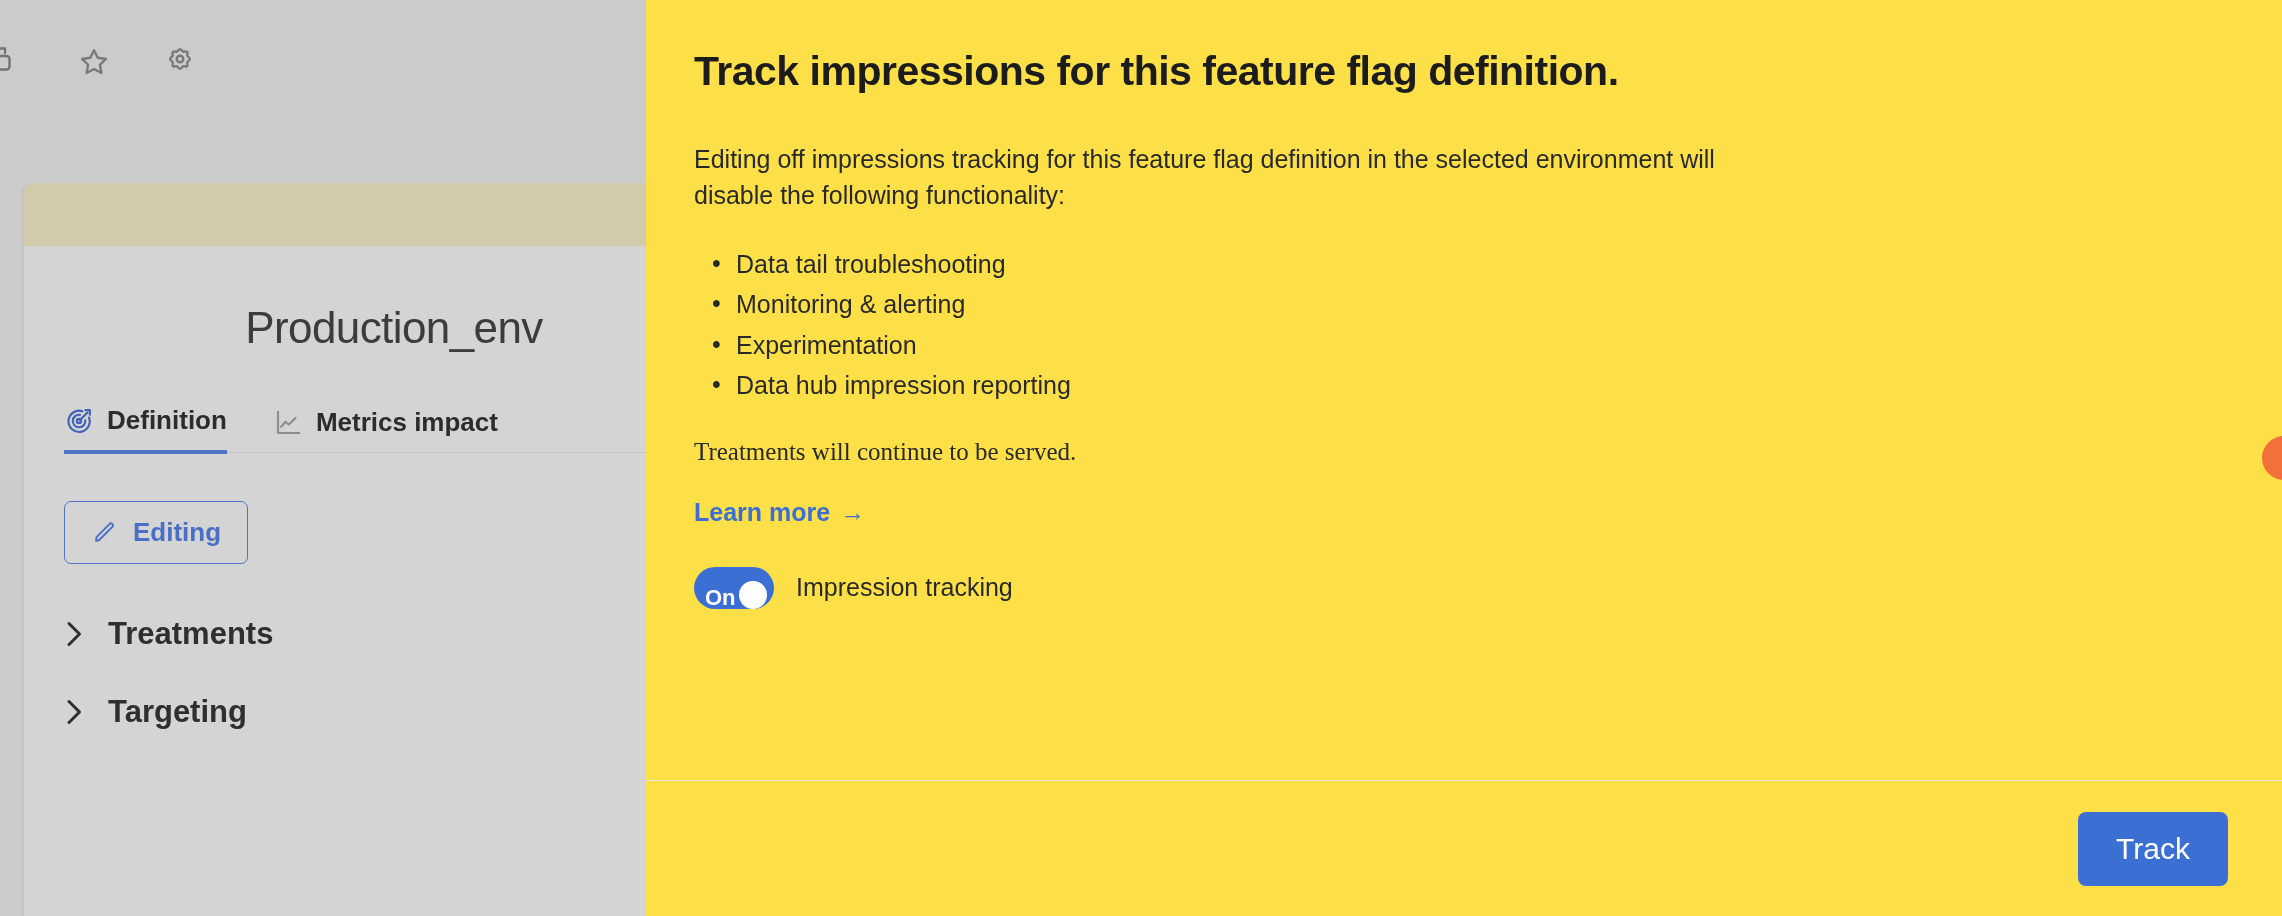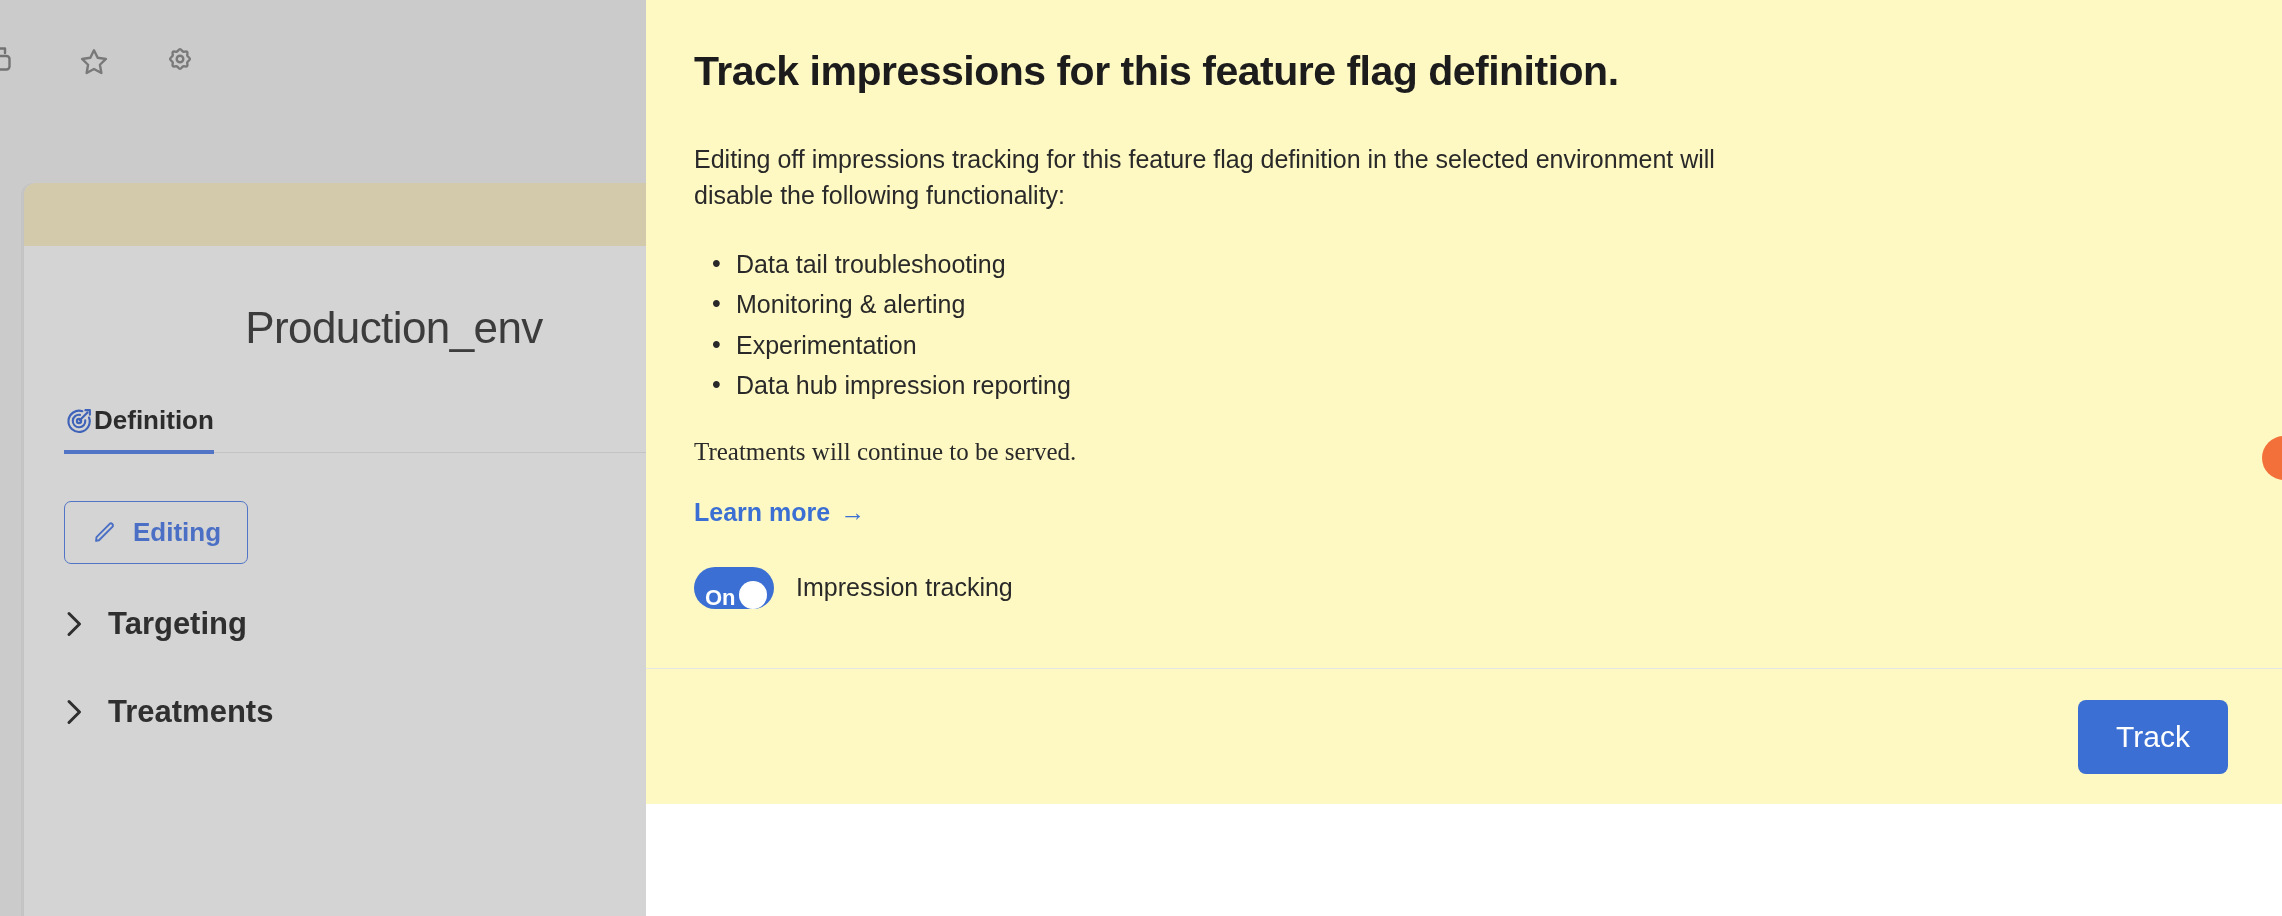--- a/index.html
+++ b/index.html
@@ -70,20 +70,21 @@
     display: flex;
     align-items: flex-end;
     gap: 46px;
     border-bottom: 1px solid #c3c3c3;
     padding-bottom: 0;
     width: 620px;
   }
   .bg-tab {
     display: flex;
     align-items: center;
+    gap: 13px;
     padding-bottom: 14px;
     font-size: 26px;
     font-weight: bold;
     color: #2c2c2c;
     white-space: nowrap;
   }
   .bg-tab.active {
     border-bottom: 4px solid #5274c7;
     margin-bottom: -2px;
   }
@@ -116,22 +117,22 @@
     color: #2f2f2f;
   }
   .bg-section.second { margin-top: 42px; }
   .bg-section .chev { width: 22px; height: 30px; display: block; }
   .bg-section .chev svg { display: block; width: 22px; height: 30px; }
 
   
   .panel {
     position: absolute;
     left: 646px; top: 0;
-    width: 1636px; height: 804px;
-    background: #fef9c3;
+    width: 1636px; height: 916px;
+    background: #fde047;
     display: flex;
     flex-direction: column;
   }
   .panel-body {
     flex: 1 1 auto;
     padding: 48px 60px 0 48px;
     overflow: hidden;
   }
   .panel-title {
     font-size: 41px;
@@ -293,48 +294,57 @@
             <svg viewBox="0 0 24 24" fill="none" stroke="#3f63b8" stroke-width="1.7" stroke-linecap="round" stroke-linejoin="round">
               <path d="M20 9.2a8.5 8.5 0 1 1-5.3-5.0"></path>
               <path d="M17 11.5a5 5 0 1 1-4.2-4.4"></path>
               <circle cx="12" cy="12" r="1.7"></circle>
               <path d="M12.6 11.4l6.2-6.2"></path>
               <path d="M17.1 3.3l3.6 0 0 3.6"></path>
             </svg>
           </span>
           <span>Definition</span>
         </div>
+        <div class="bg-tab">
+          <span class="tab-ico">
+            <svg viewBox="0 0 24 24" fill="none" stroke="#8e8e8e" stroke-width="1.7" stroke-linecap="round" stroke-linejoin="round">
+              <path d="M4 3v17h17"></path>
+              <path d="M6.5 15l3.5-4 2.6 2.2L18 8"></path>
+            </svg>
+          </span>
+          <span>Metrics impact</span>
+        </div>
       </div>
 
       <div class="bg-editing">
         <span class="pen">
           <svg viewBox="0 0 24 24" fill="none" stroke="#4a6fc4" stroke-width="1.7" stroke-linecap="round" stroke-linejoin="round">
             <path d="M4.5 19.5l2.6-.6L19 7a1.8 1.8 0 0 0-2.6-2.5L4.9 16.1z"></path>
           </svg>
         </span>
         <span>Editing</span>
       </div>
 
+      <div class="bg-section">
+        <span class="chev">
+          <svg viewBox="0 0 14 20" fill="none" stroke="#2f2f2f" stroke-width="2" stroke-linecap="round" stroke-linejoin="round">
+            <path d="M3 3l7 7-7 7"></path>
+          </svg>
+        </span>
+        <span>Treatments</span>
+      </div>
+
       <div class="bg-section second">
         <span class="chev">
           <svg viewBox="0 0 14 20" fill="none" stroke="#2f2f2f" stroke-width="2" stroke-linecap="round" stroke-linejoin="round">
             <path d="M3 3l7 7-7 7"></path>
           </svg>
         </span>
         <span>Targeting</span>
       </div>
-
-      <div class="bg-section">
-        <span class="chev">
-          <svg viewBox="0 0 14 20" fill="none" stroke="#2f2f2f" stroke-width="2" stroke-linecap="round" stroke-linejoin="round">
-            <path d="M3 3l7 7-7 7"></path>
-          </svg>
-        </span>
-        <span>Treatments</span>
-      </div>
     </div>
   </div>
 
   <div class="panel">
 
     <div class="panel-body">
       <h1 class="panel-title">Track impressions for this feature flag definition.</h1>
 
       <p class="panel-para">Editing off impressions tracking for this feature flag definition in the selected environment will disable the following functionality:</p>
 

